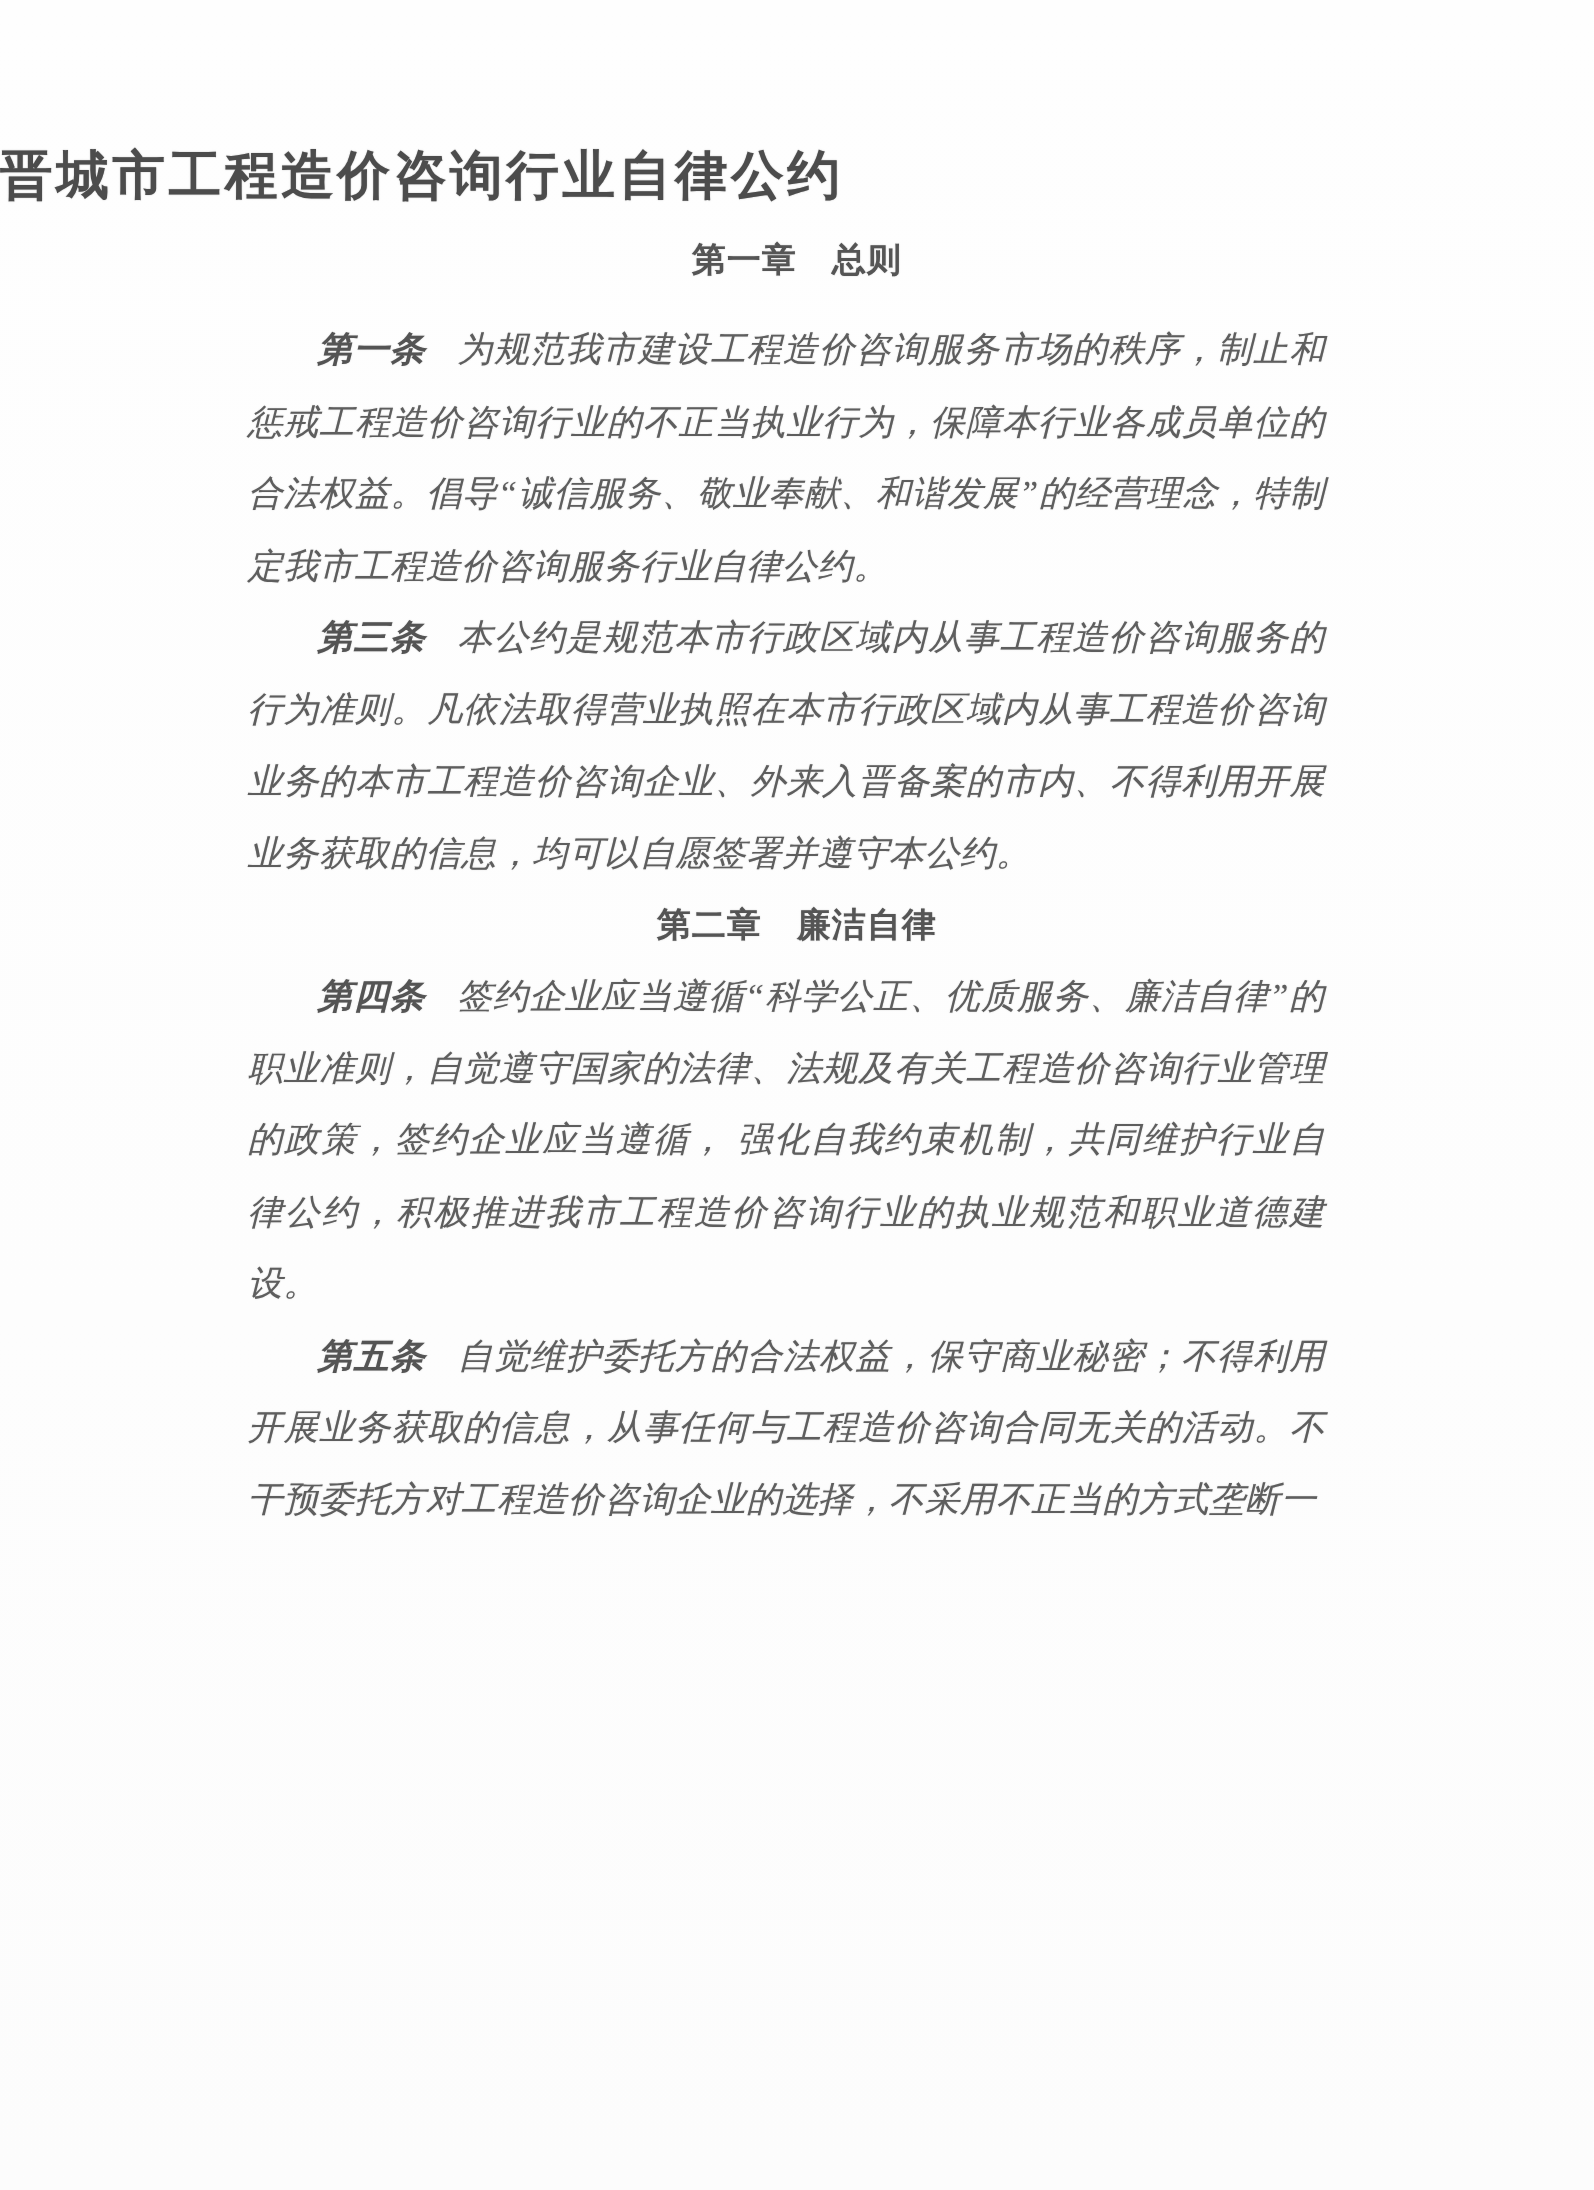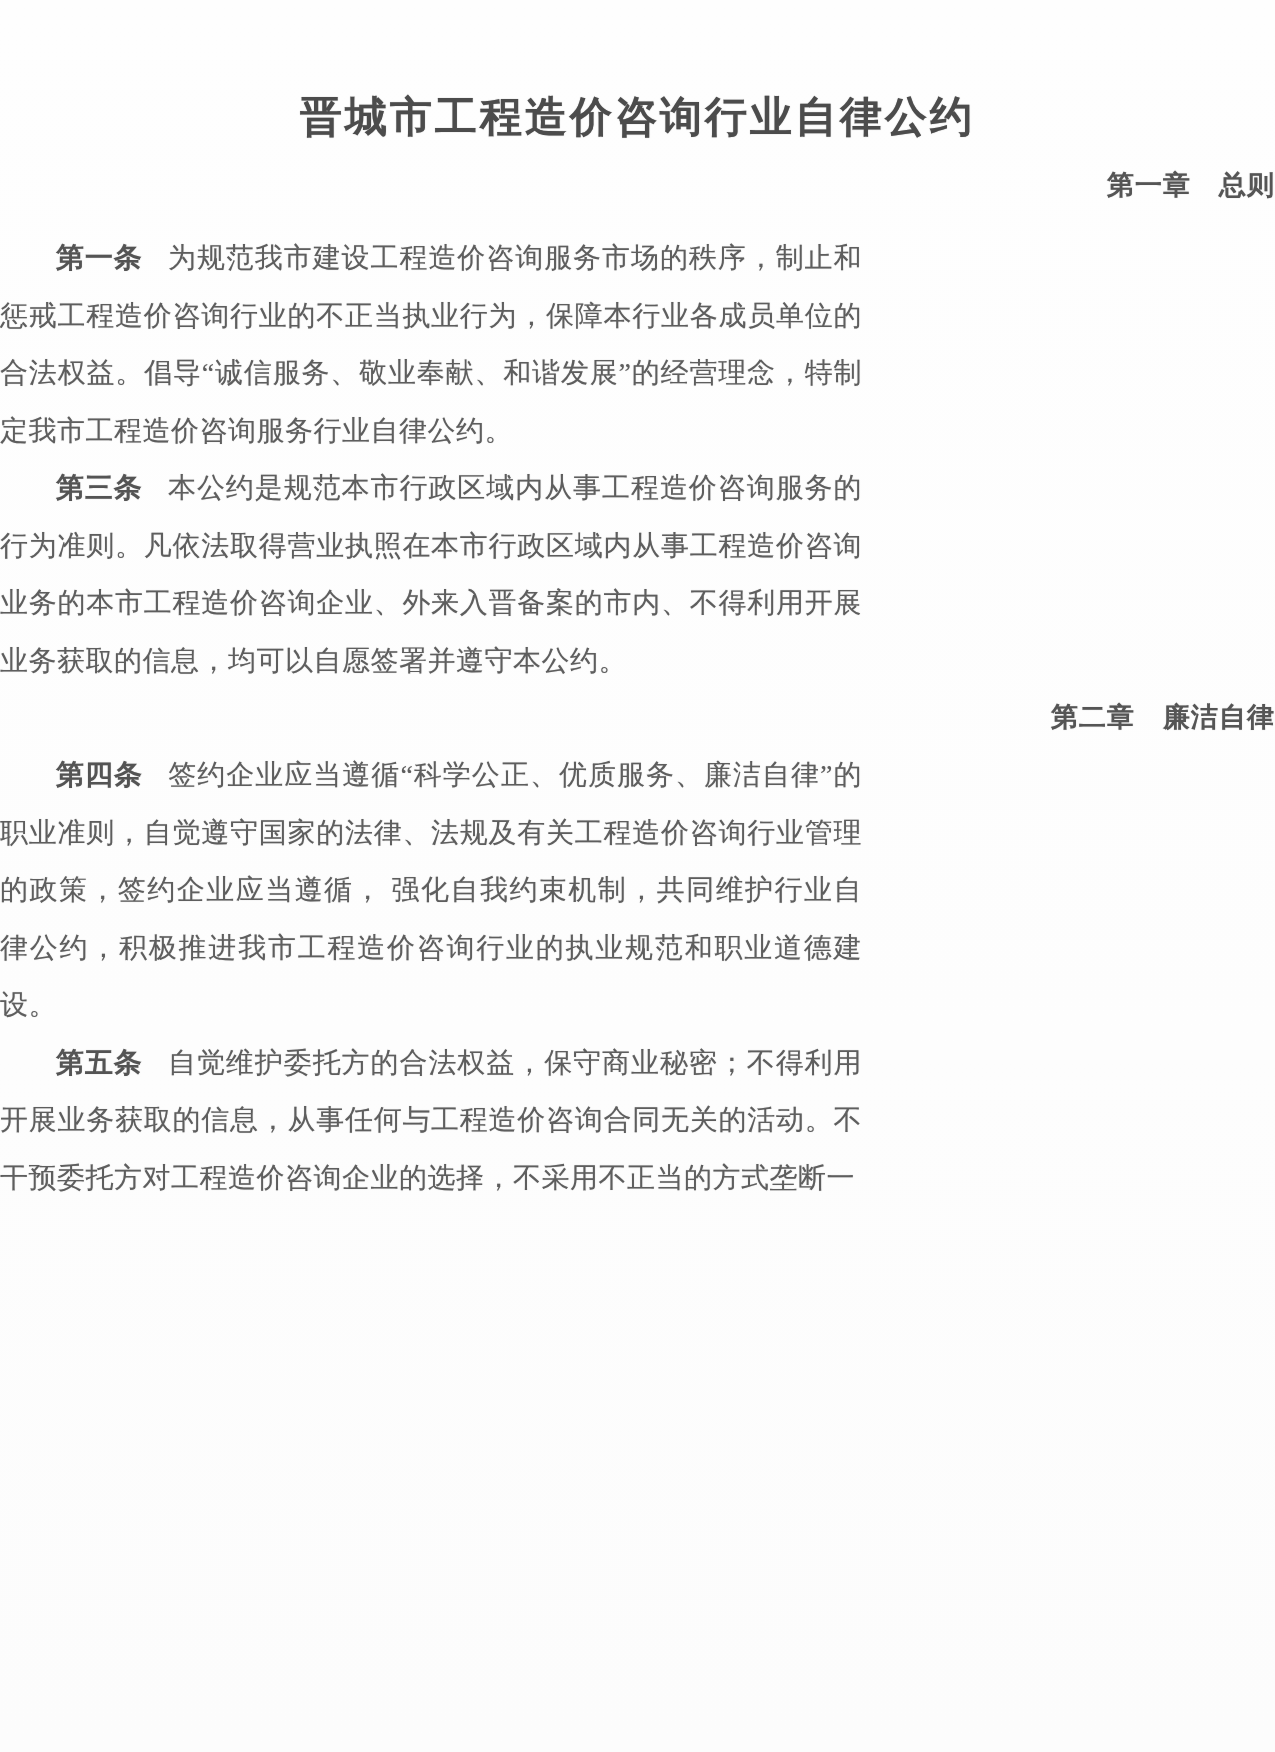--- a/index.html
+++ b/index.html
@@ -11,46 +11,48 @@
     position: relative;
     width: 1275px;
     height: 1752px;
     background: linear-gradient(180deg, #fefefe 0%, #fdfdfd 60%, #fcfcfc 100%);
     overflow: hidden;
     font-family: "Liberation Serif", "DejaVu Serif", serif;
     color: #5c5c5c;
   }
   .doc-title {
     margin: 0;
-    padding-top: 89px;
-    text-align: center;
+    padding-top: 112px;
+    text-align: left;
     font-size: 42px;
     font-weight: bold;
     letter-spacing: 3px;
     color: #4c4c4c;
     text-shadow: 0 0 1px rgba(80,80,80,0.55);
   }
   .chapter-heading {
     margin: 0;
-    text-align: right;
+    text-align: center;
     font-size: 27px;
     font-weight: bold;
     color: #555555;
     letter-spacing: 1px;
     line-height: 57px;
     text-shadow: 0 0 1px rgba(90,90,90,0.45);
   }
   .chapter-heading.first {
     margin-top: 12px;
   }
   .chapter-heading.second {
     margin-top: 0px;
   }
   .body-block {
     width: 862px;
+    margin-left: 198px;
+    font-style: italic;
   }
   .article {
     margin: 0;
     font-size: 28px;
     line-height: 57.5px;
     text-align: justify;
     text-justify: inter-character;
     text-indent: 2em;
     color: #5e5e5e;
     letter-spacing: 0.5px;

